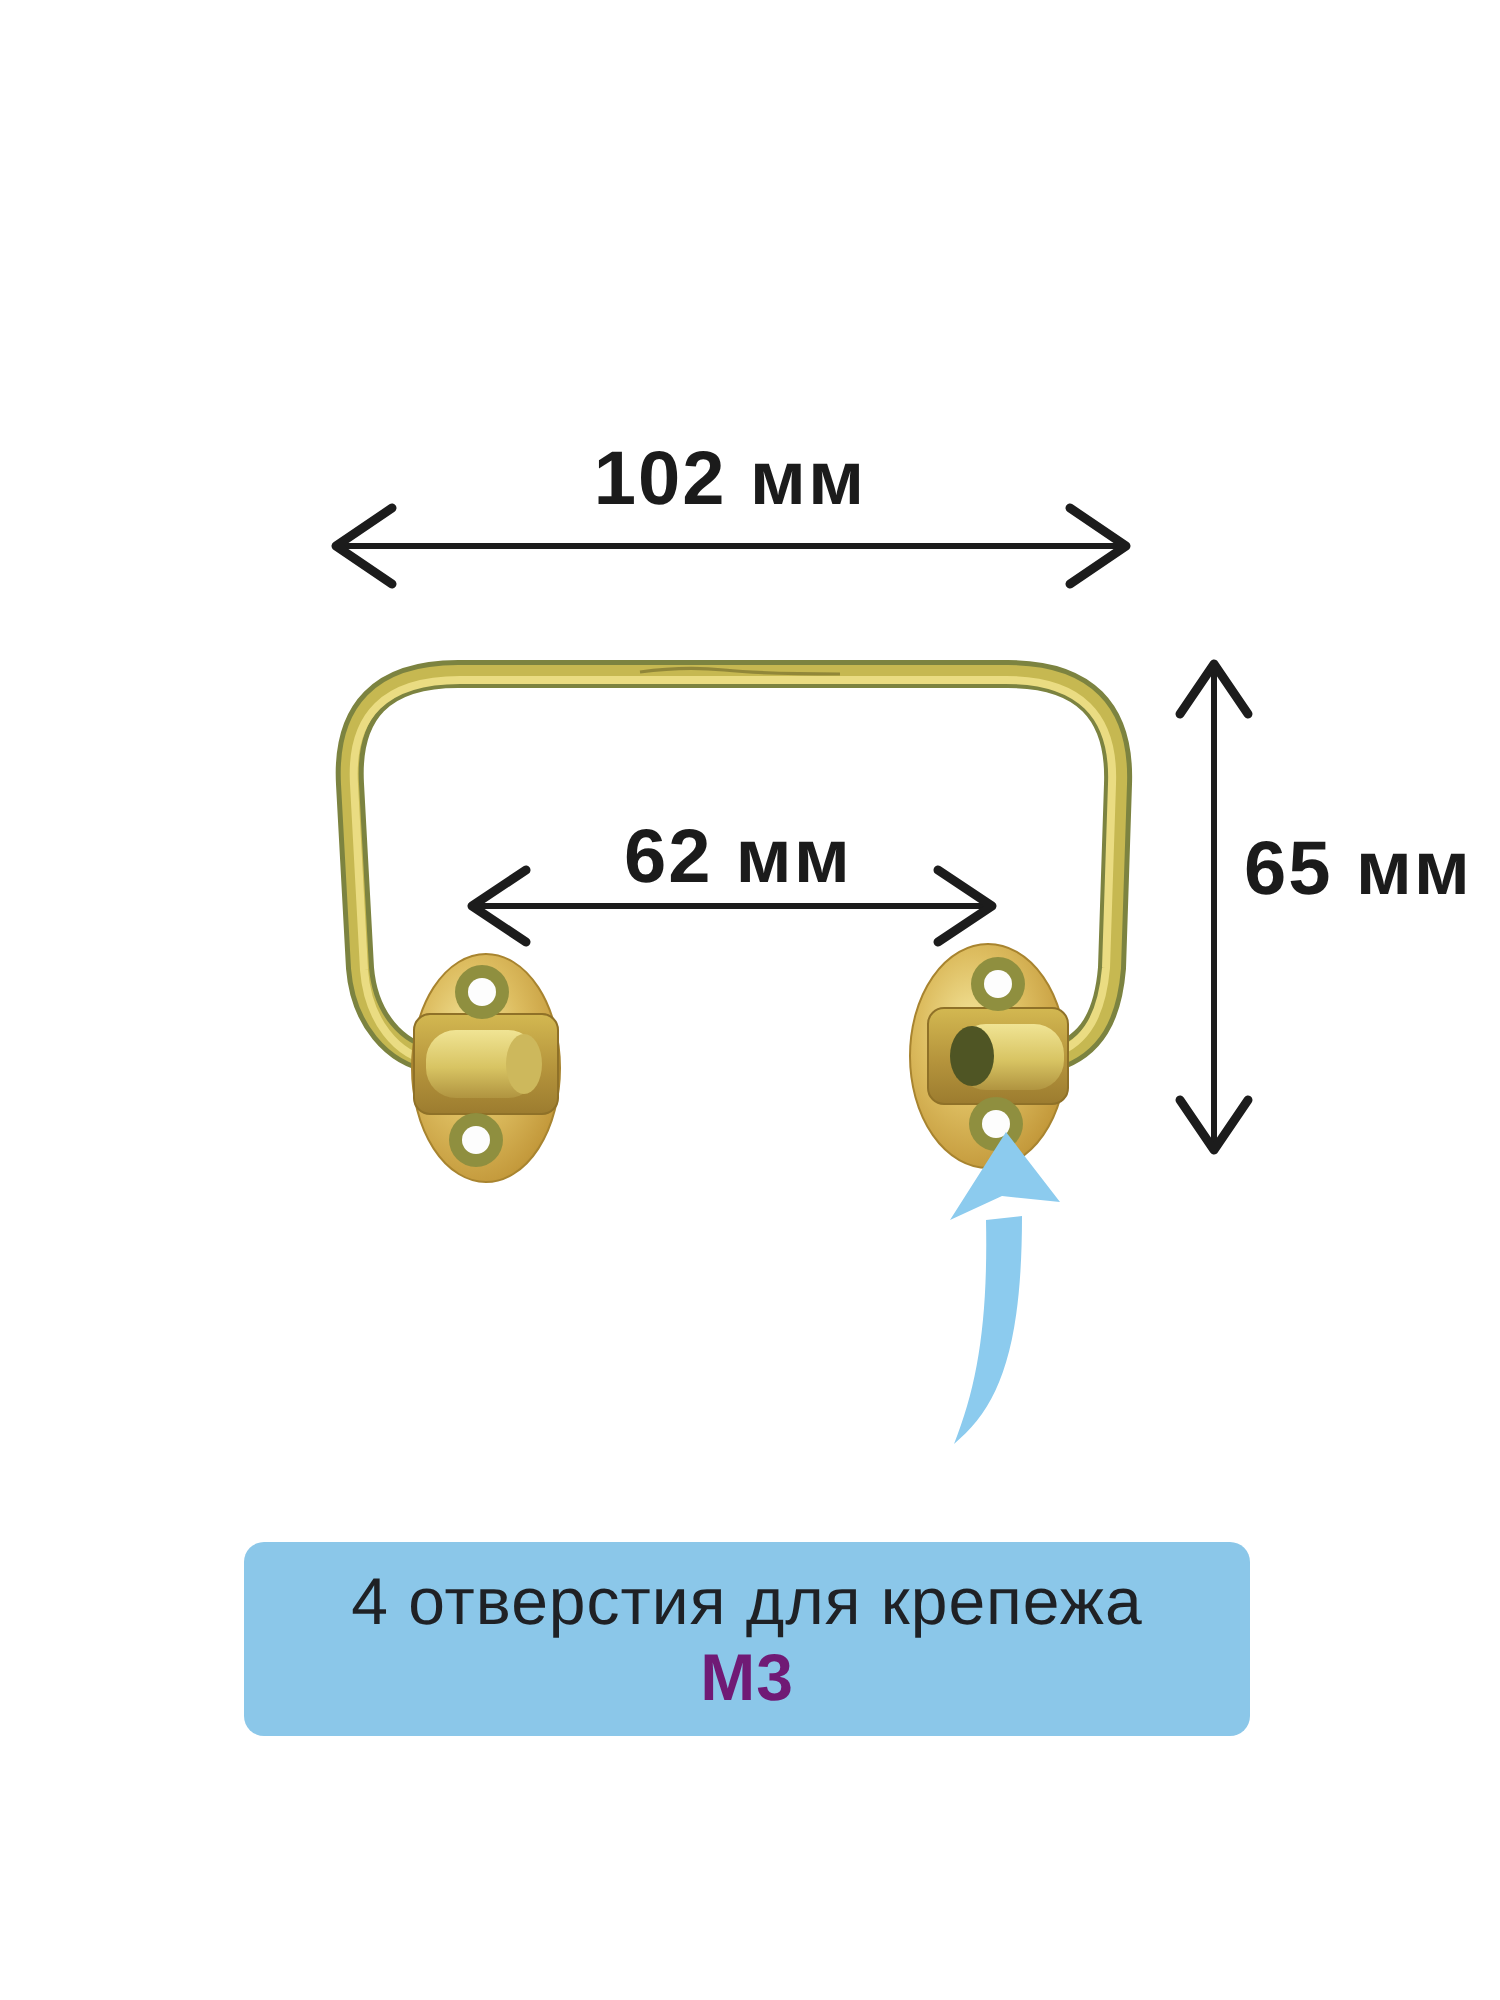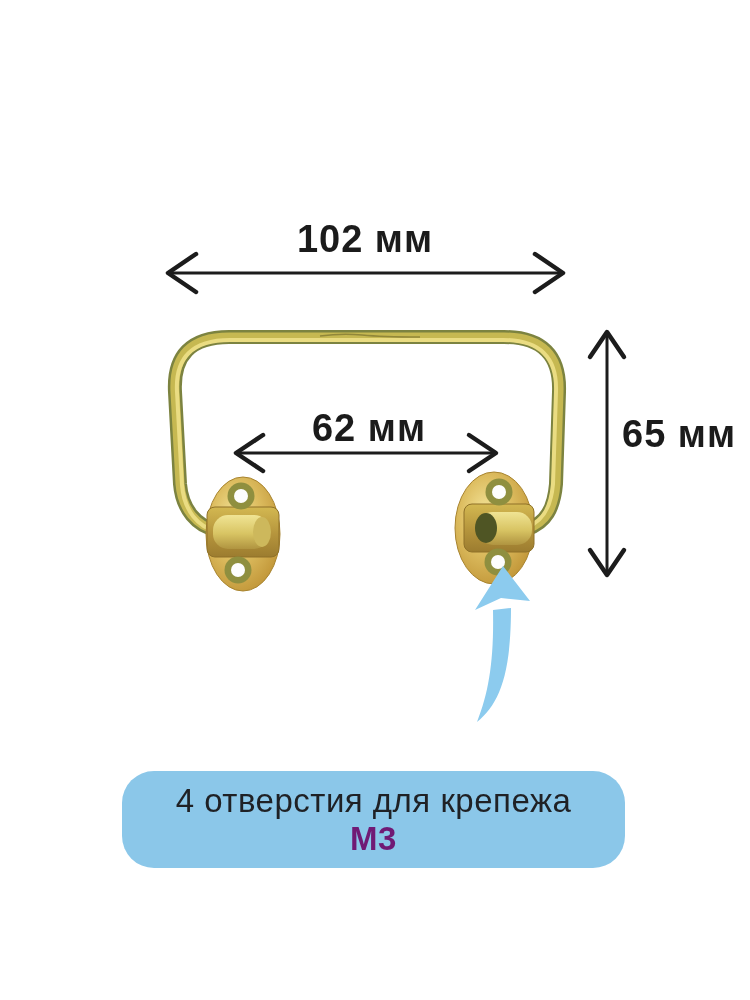--- a/index.html
+++ b/index.html
@@ -19,21 +19,21 @@
     fill: #1b1b1b;
     letter-spacing: 1px;
   }
   .callout {
     position: absolute;
     left: 122px;
     top: 771px;
     width: 503px;
     height: 97px;
     background: #8bc7e9;
-    border-radius: 32px;
+    border-radius: 10px;
     display: flex;
     flex-direction: column;
     align-items: center;
     justify-content: center;
     line-height: 1.15;
   }
   .callout-line1 {
     font-size: 33px;
     font-weight: 400;
     color: #1f2125;

